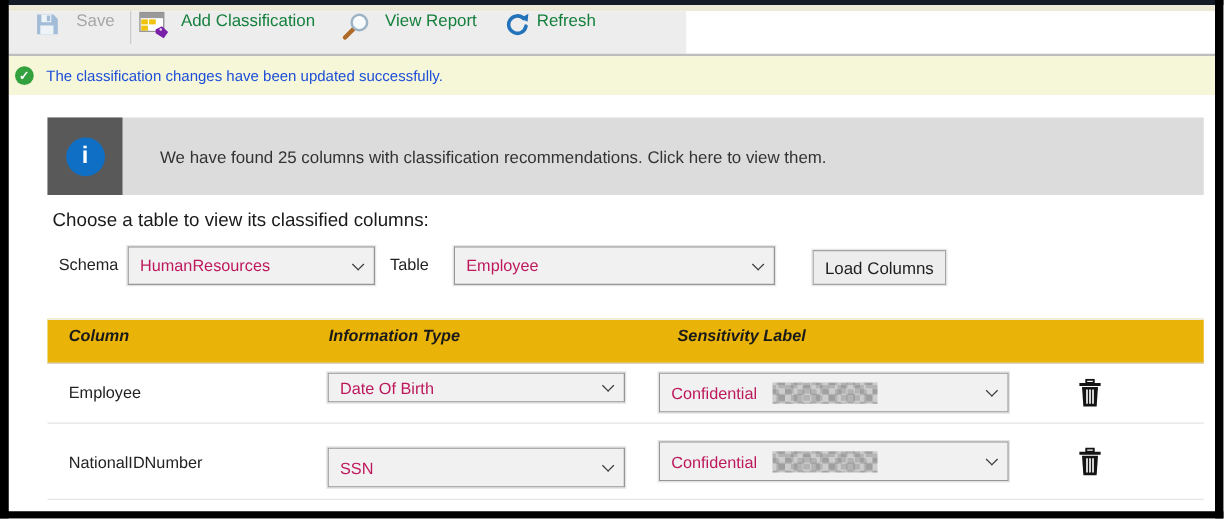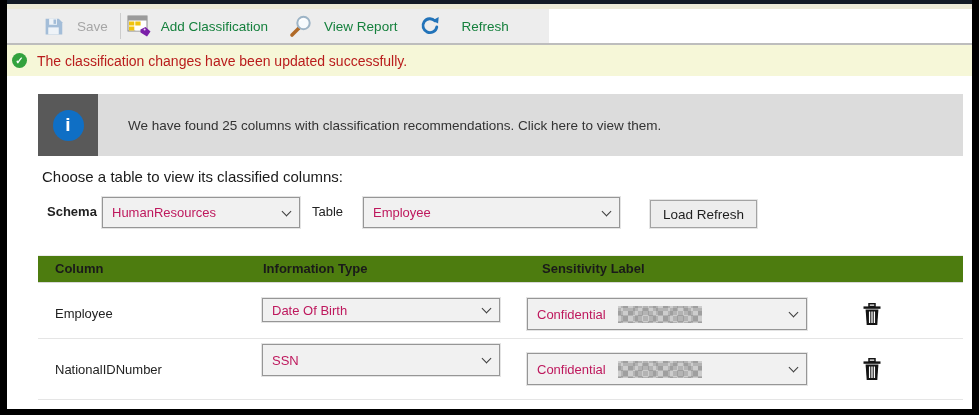--- a/index.html
+++ b/index.html
@@ -9,34 +9,34 @@
   
   .b-top    { position:absolute; left:0; top:0; width:979px; height:4px; background:#131b26; }
   .b-left   { position:absolute; left:0; top:0; width:7px; height:415px; background:#000; }
   .b-right  { position:absolute; left:972px; top:0; width:7px; height:415px; background:#000; }
   .b-bottom { position:absolute; left:0; top:409px; width:979px; height:6px; background:#000; }
   .top-yellow { position:absolute; left:7px; top:4px; width:965px; height:5px; background:#ecead7; }
 
   
   .toolbar-area { position:absolute; left:7px; top:9px; width:965px; height:34px; background:#fff; }
   .toolbar { position:absolute; left:7px; top:9px; width:542px; height:34px; background:#ededed;
-             display:flex; align-items:center;padding-left:16px; }
+             display:flex; align-items:flex-start; }
   .toolbar-line { position:absolute; left:7px; top:43px; width:965px; height:2px; background:#bdbdbd; }
   .tb-label { font-size:13.5px; color:#15803d; white-space:nowrap; }
   .tb-label.disabled { color:#a6a6a6; }
   .tb-sep { width:1px; height:26px; background:#cccccc; margin:0 6px 0 12px; }
   .tb-icon { display:flex; align-items:center; justify-content:center; }
 
   
   .statusbar { position:absolute; left:7px; top:45px; width:965px; height:31px; background:#f6f7d8;
                display:flex; align-items:center; }
   .check-circle { width:15px; height:15px; border-radius:50%; background:#33a23e; color:#fff;
                   font-size:10px; font-weight:bold; display:flex; align-items:center; justify-content:center;
                   margin-left:5px; }
-  .status-text { margin-left:10px; font-size:14px; color:#b91c1c; }
+  .status-text { margin-left:10px; font-size:12px; color:#1d4ed8; }
 
   
   .info-banner { position:absolute; left:38px; top:94px; width:925px; height:62px; background:#dcdcdc; }
   .info-square { position:absolute; left:0; top:0; width:60px; height:62px; background:#595959;
                  display:flex; align-items:center; justify-content:center; }
   .info-circle { width:31px; height:31px; border-radius:50%; background:#0f6fc5; color:#fff;
                  font-weight:bold; font-size:19px; display:flex; align-items:center; justify-content:center; }
   .info-text { position:absolute; left:90px; top:0; height:62px; display:flex; align-items:center;
                font-size:13.5px; color:#333; }
 
@@ -46,22 +46,22 @@
   .select { position:absolute; height:31px; background:#f1f1f1; border:1px solid #969696;
             outline:1px solid #e4e4e4; display:flex; align-items:center; padding:0 9px;
             font-size:13px; color:#be185d; cursor:default; }
   .chev { width:7px; height:7px; border-right:1.4px solid #3c3c3c; border-bottom:1.4px solid #3c3c3c;
           transform:rotate(45deg); margin-left:auto; margin-top:-3px; flex:0 0 auto; }
   .load-btn { position:absolute; left:650px; top:200px; width:107px; height:28px; background:#ededed;
               border:1px solid #a3a3a3; outline:1px solid #e6e6e6; font-size:13.5px; color:#1e1e1e;
               display:flex; align-items:center; justify-content:center; }
 
   
-  .tbl-header { position:absolute; left:38px; top:255px; width:925px; height:28px; background:#4d7c0f;
-                border-top:1px solid #ececec; border-bottom:1px solid #d8d8d8; }
+  .tbl-header { position:absolute; left:38px; top:255px; width:925px; height:36px; background:#eab308;
+                border-top:1px solid #ececec; border-bottom:1px solid #d8d8d8;font-style:italic; }
   .th { position:absolute; top:5px; font-size:13px; font-weight:bold; color:#1a1a1a; }
   .cell-text { position:absolute; font-size:13px; color:#222; }
   .row-divider { position:absolute; left:38px; width:925px; height:1px; background:#e5e5e5; }
   .dd { width:auto; }
   .redacted { width:84px; height:17px; margin-left:12px;
               background:
                 repeating-conic-gradient(#c3c3c3 0% 25%, #e6e6e6 0% 50%) 0 0/10px 10px,
                 repeating-conic-gradient(#bdbdbd 0% 25%, #dddddd 0% 50%) 3px 2px/14px 14px;
               background-blend-mode:multiply; opacity:.85; }
   .trash-btn { position:absolute; width:22px; height:24px; display:flex; align-items:center;
@@ -107,51 +107,51 @@
         <path d="M12 6.5 a4.5 4.5 0 0 1 5 -1" fill="none" stroke="#ffffff" stroke-width="1.6" stroke-linecap="round"></path>
       </svg>
     </span>
     <span class="tb-label" style="margin-left:11px;">View Report</span>
     <span class="tb-icon" style="margin-left:22px;">
       <svg width="22" height="22" viewBox="0 0 24 24">
         <path d="M19.4 13 a7.6 7.6 0 1 1 -2 -6.6" fill="none" stroke="#2273b9" stroke-width="3.1" stroke-linecap="round"></path>
         <path d="M21.5 2.2 l-0.7 7 -6.2 -3.2 z" fill="#2273b9"></path>
       </svg>
     </span>
-    <span class="tb-label" style="margin-left:20px;">Refresh</span>
+    <span class="tb-label" style="margin-left:4px;">Refresh</span>
   </div>
   <div class="toolbar-line"></div>
 
   <div class="statusbar">
     <span class="check-circle">✓</span>
     <span class="status-text">The classification changes have been updated successfully.</span>
   </div>
 
   <div class="info-banner">
     <div class="info-square">
       <div class="info-circle">i</div>
     </div>
     <div class="info-text">We have found 25 columns with classification recommendations. Click here to view them.</div>
   </div>
 
   <div class="picker-heading">Choose a table to view its classified columns:</div>
 
-  <span class="field-label" style="left:47px; top:204px;font-weight:bold;">Schema</span>
+  <span class="field-label" style="left:47px; top:204px;">Schema</span>
   <div class="select" style="left:102px; top:197px; width:198px;">
     <span>HumanResources</span>
     <span class="chev"></span>
   </div>
 
   <span class="field-label" style="left:312px; top:204px;">Table</span>
   <div class="select" style="left:363px; top:197px; width:257px;">
     <span>Employee</span>
     <span class="chev"></span>
   </div>
 
-  <div class="load-btn">Load Refresh</div>
+  <div class="load-btn">Load Columns</div>
 
   <div class="tbl-header">
     <span class="th" style="left:17px;">Column</span>
     <span class="th" style="left:225px;">Information Type</span>
     <span class="th" style="left:504px;">Sensitivity Label</span>
   </div>
 
   <div>
     <span class="cell-text" style="left:55px; top:306px;">Employee</span>
     <div class="select dd" style="left:262px; top:298px; width:238px; height:24px;">
@@ -171,21 +171,21 @@
         <line x1="6.6" y1="8.5" x2="6.6" y2="20" stroke="#ffffff" stroke-width="1.3"></line>
         <line x1="9" y1="8.5" x2="9" y2="20" stroke="#ffffff" stroke-width="1.3"></line>
         <line x1="11.4" y1="8.5" x2="11.4" y2="20" stroke="#ffffff" stroke-width="1.3"></line>
       </svg>
     </div>
   </div>
   <div class="row-divider" style="top:338px;"></div>
 
   <div>
     <span class="cell-text" style="left:55px; top:362px;">NationalIDNumber</span>
-    <div class="select dd" style="left:262px; top:344px; width:238px; height:32px;">
+    <div class="select dd" style="left:262px; top:358px; width:238px; height:32px;">
       <span>SSN</span>
       <span class="chev"></span>
     </div>
     <div class="select dd" style="left:527px; top:353px; width:280px; height:32px;">
       <span>Confidential</span>
       <span class="redacted"></span>
       <span class="chev"></span>
     </div>
     <div class="trash-btn" style="left:861px; top:357px;">
       <svg width="18" height="23" viewBox="0 0 18 23">

